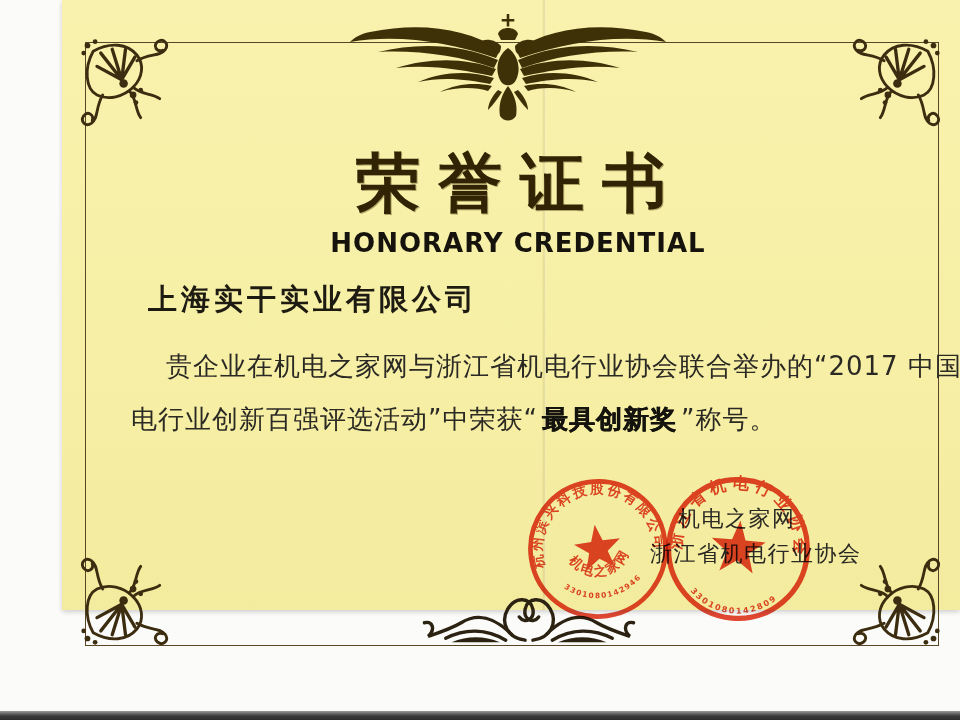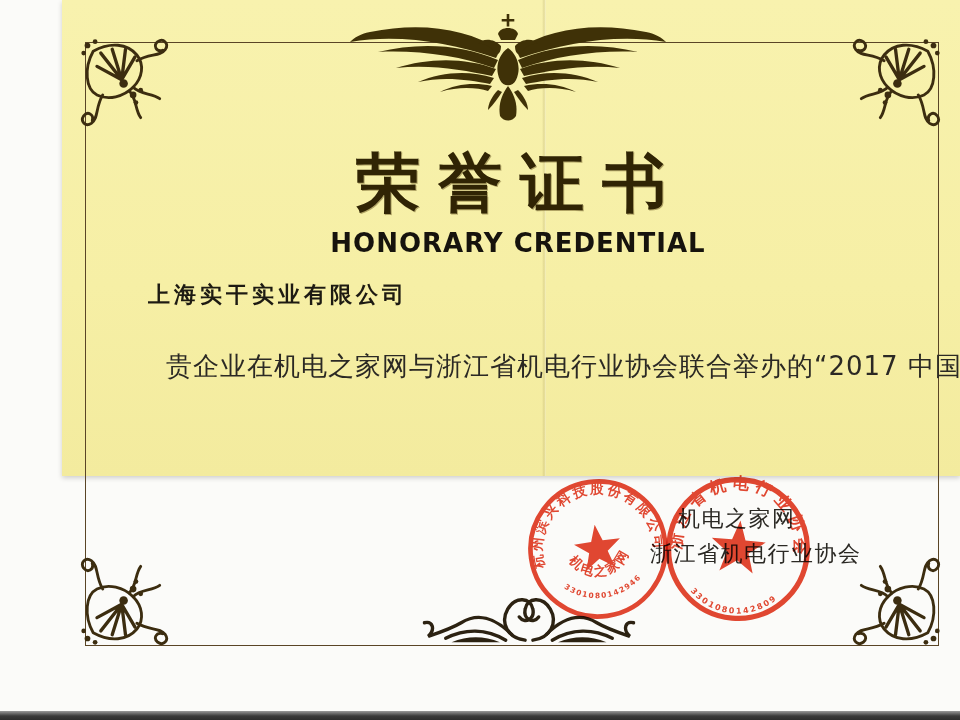--- a/index.html
+++ b/index.html
@@ -1,38 +1,38 @@
 <!DOCTYPE html>
 <html><head>
 <meta charset="utf-8">
 <style>
   html,body{margin:0;padding:0;}
   body{width:960px;height:720px;overflow:hidden;font-family:"DejaVu Sans",sans-serif;}
   .scan{position:relative;width:960px;height:720px;background:#fbfbf9;overflow:hidden;}
   .scanner-band{position:absolute;left:0;bottom:0;width:100%;height:9px;
     background:linear-gradient(180deg,#9a9a9a 0%,#3a3a3a 55%,#2e2e2e 100%);}
-  .paper{position:absolute;left:62px;top:0;width:898px;height:476px;
+  .paper{position:absolute;left:62px;top:0;width:898px;height:610px;
     background:linear-gradient(180deg,#f8f2ae 0%,#f6efa5 60%,#f3eb9e 100%);
     box-shadow:0 2px 5px rgba(0,0,0,.18);}
   .crease{position:absolute;left:480px;top:0;width:4px;height:100%;
     background:linear-gradient(90deg,rgba(130,110,50,0),rgba(130,110,50,.18),rgba(255,255,245,.35));}
   .border-rect{position:absolute;left:23px;top:42px;width:852px;height:602px;
     border:1.5px solid #5a4526;}
   .orn{position:absolute;}
   .orn svg{display:block;width:100%;height:100%;}
   .orn-tr{transform:scaleX(-1);}
   .orn-bl{transform:scaleY(-1);}
   .orn-br{transform:scale(-1,-1);}
   .emblem{position:absolute;left:286px;top:12px;width:320px;height:106px;}
   .title{position:absolute;left:0;top:140px;width:100%;text-align:center;padding-left:18px;box-sizing:border-box;
     font-family:"DejaVu Serif",serif;font-size:64px;font-weight:bold;color:#302404;
     letter-spacing:18px;text-shadow:1px 1px 0 rgba(90,70,20,.45);}
   .subtitle{position:absolute;left:0;top:228px;width:100%;text-align:center;padding-left:14px;box-sizing:border-box;
     font-size:26px;font-weight:bold;color:#16130d;letter-spacing:1px;}
-  .recipient{position:absolute;left:86px;top:280px;font-size:22px;font-weight:bold;
+  .recipient{position:absolute;left:86px;top:280px;font-size:29px;font-weight:bold;
     color:#1d1a12;letter-spacing:4px;}
   .body-line{position:absolute;font-size:26px;color:#2b2924;letter-spacing:1px;white-space:nowrap;}
   .body-line .award{font-weight:900;color:#15130e;text-shadow:.6px 0 0 #15130e, -.3px 0 0 #15130e;margin:0 4px;}
   .line1{left:104px;top:349px;}
   .line2{left:69px;top:402px;}
   .line3{left:119px;top:456px;}
   .sig{position:absolute;font-size:22px;color:#2b2924;letter-spacing:1.5px;white-space:nowrap;}
   .sig-org1{left:616px;top:504px;}
   .sig-org2{left:588px;top:539px;}
   .sig-date{left:586px;top:574px;letter-spacing:3px;}
@@ -136,20 +136,21 @@
       <svg viewBox="0 0 320 112">
           <use href="#emblem-eagle"></use>
         </svg>
     </div>
 
     <div class="title">荣誉证书</div>
     <div class="subtitle">HONORARY CREDENTIAL</div>
     <div class="recipient">上海实干实业有限公司</div>
 
     <div class="body-line line1">贵企业在机电之家网与浙江省机电行业协会联合举办的“2017 中国机</div>
+    <div class="body-line line2"><span>电行业创新百强评选活动”中荣获“</span><span class="award">最具创新奖</span><span>”称号。</span></div>
 
     <div class="sig sig-org1">机电之家网</div>
     <div class="sig sig-org2">浙江省机电行业协会</div>
 
     <div class="stamp stamp-left">
       <svg viewBox="0 0 160 160">
         <defs>
           <path id="lring" d="M22,96 A60,60 0 1 1 138,96"></path>
           <path id="lbottom" d="M46,84 A36,36 0 0 0 114,84"></path>
           <path id="lserial" d="M20,86 A62,62 0 0 0 140,86"></path>

